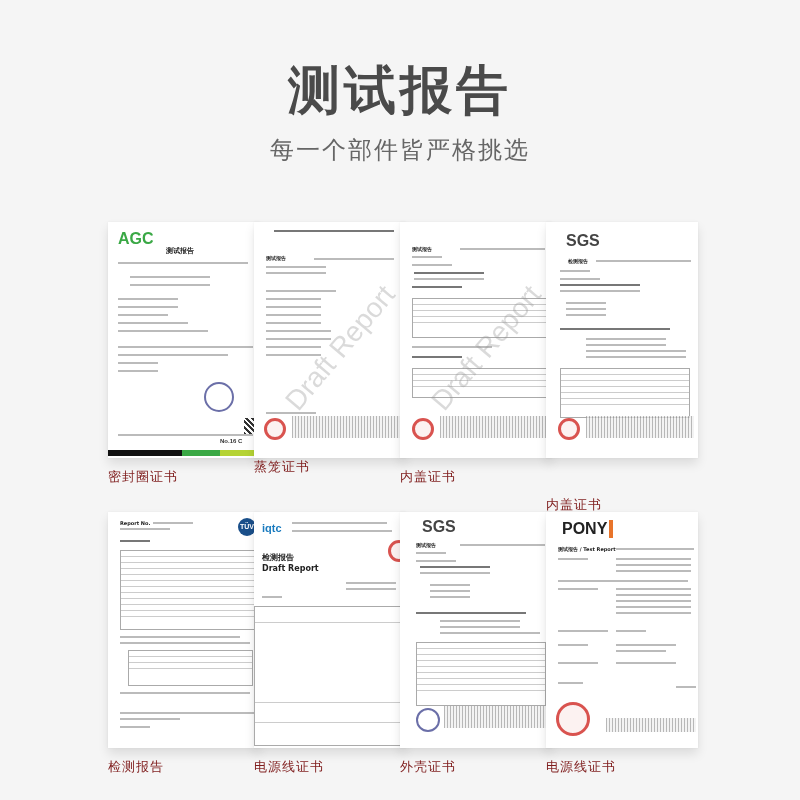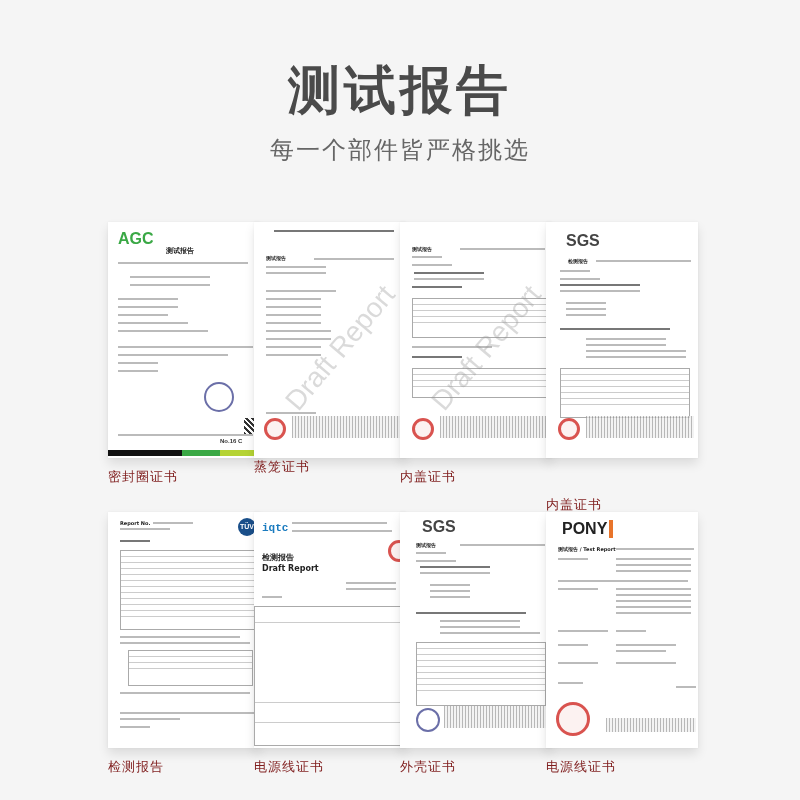--- a/index.html
+++ b/index.html
@@ -181,21 +181,21 @@
       <div class="line" style="left:12px;top:180px;width:130px;"></div>
       <div class="line" style="left:12px;top:200px;width:135px;"></div>
       <div class="line" style="left:12px;top:206px;width:60px;"></div>
       <div class="line" style="left:12px;top:214px;width:30px;"></div>
     </div>
     <div class="label" style="top:246px;">检测报告</div>
   </div>
 
   <div class="cell" style="left:146px;top:290px;">
     <div class="doc" style="top:0;">
-      <div class="logo" style="left:8px;top:10px;font-size:11px;color:#1a7bbf;font-family:Liberation Mono, monospace;">iqtc</div>
+      <div class="logo" style="left:8px;top:10px;font-size:11px;color:#1a7bbf;">iqtc</div>
       <div class="line" style="left:38px;top:10px;width:95px;"></div>
       <div class="line" style="left:38px;top:18px;width:100px;"></div>
       <div class="doc-title" style="left:8px;top:40px;font-size:8px;">检测报告</div>
       <div class="doc-title" style="left:8px;top:52px;font-size:8px;">Draft Report</div>
       <div class="seal" style="left:134px;top:28px;width:22px;height:22px;"></div>
       <div class="line" style="left:92px;top:70px;width:50px;"></div>
       <div class="line" style="left:92px;top:76px;width:50px;"></div>
       <div class="line" style="left:8px;top:84px;width:20px;"></div>
       <div class="tbl" style="left:0;top:94px;width:152px;height:140px;">
         <div class="r" style="height:16px;"></div>

